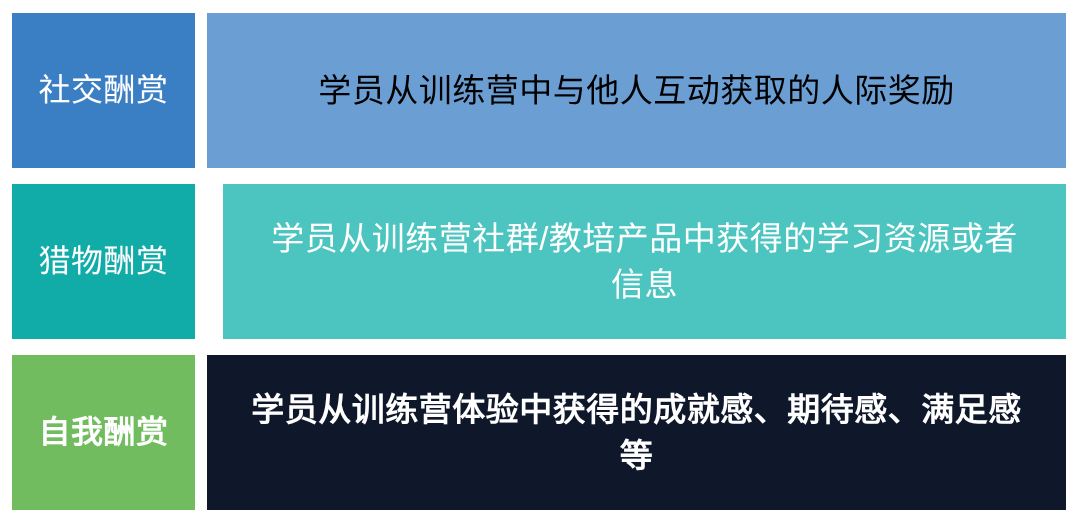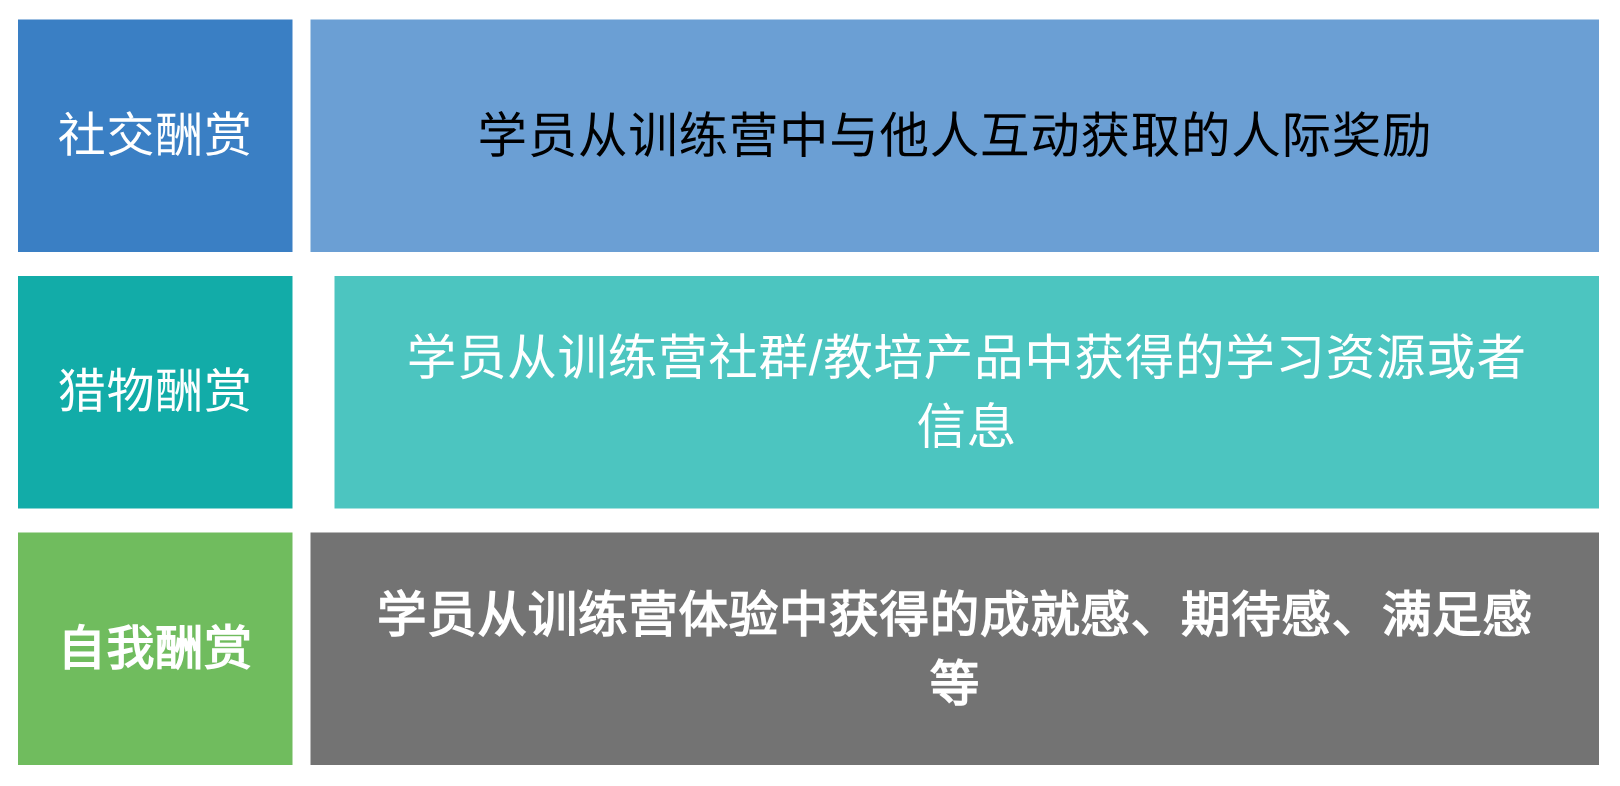--- a/index.html
+++ b/index.html
@@ -110,18 +110,18 @@
     <div class="row-desc" style="background: rgb(76, 197, 192); color: rgb(255, 255, 255);">
       <span class="row-desc-text">学员从训练营社群/教培产品中获得的学习资源或者信息</span>
     </div>
   </div>
 
   <div class="reward-row row-3">
     <div class="row-label" style="background: rgb(112, 188, 94); color: rgb(255, 255, 255);">
       <span class="row-label-text">自我酬赏</span>
     </div>
     <div class="row-gap"></div>
-    <div class="row-desc" style="background: #737373; color: rgb(255, 255, 255);">
+    <div class="row-desc" style="background: #0f172a; color: rgb(255, 255, 255);">
       <span class="row-desc-text">学员从训练营体验中获得的成就感、期待感、满足感等</span>
     </div>
   </div>
 
 </div>
 
 </body></html>

